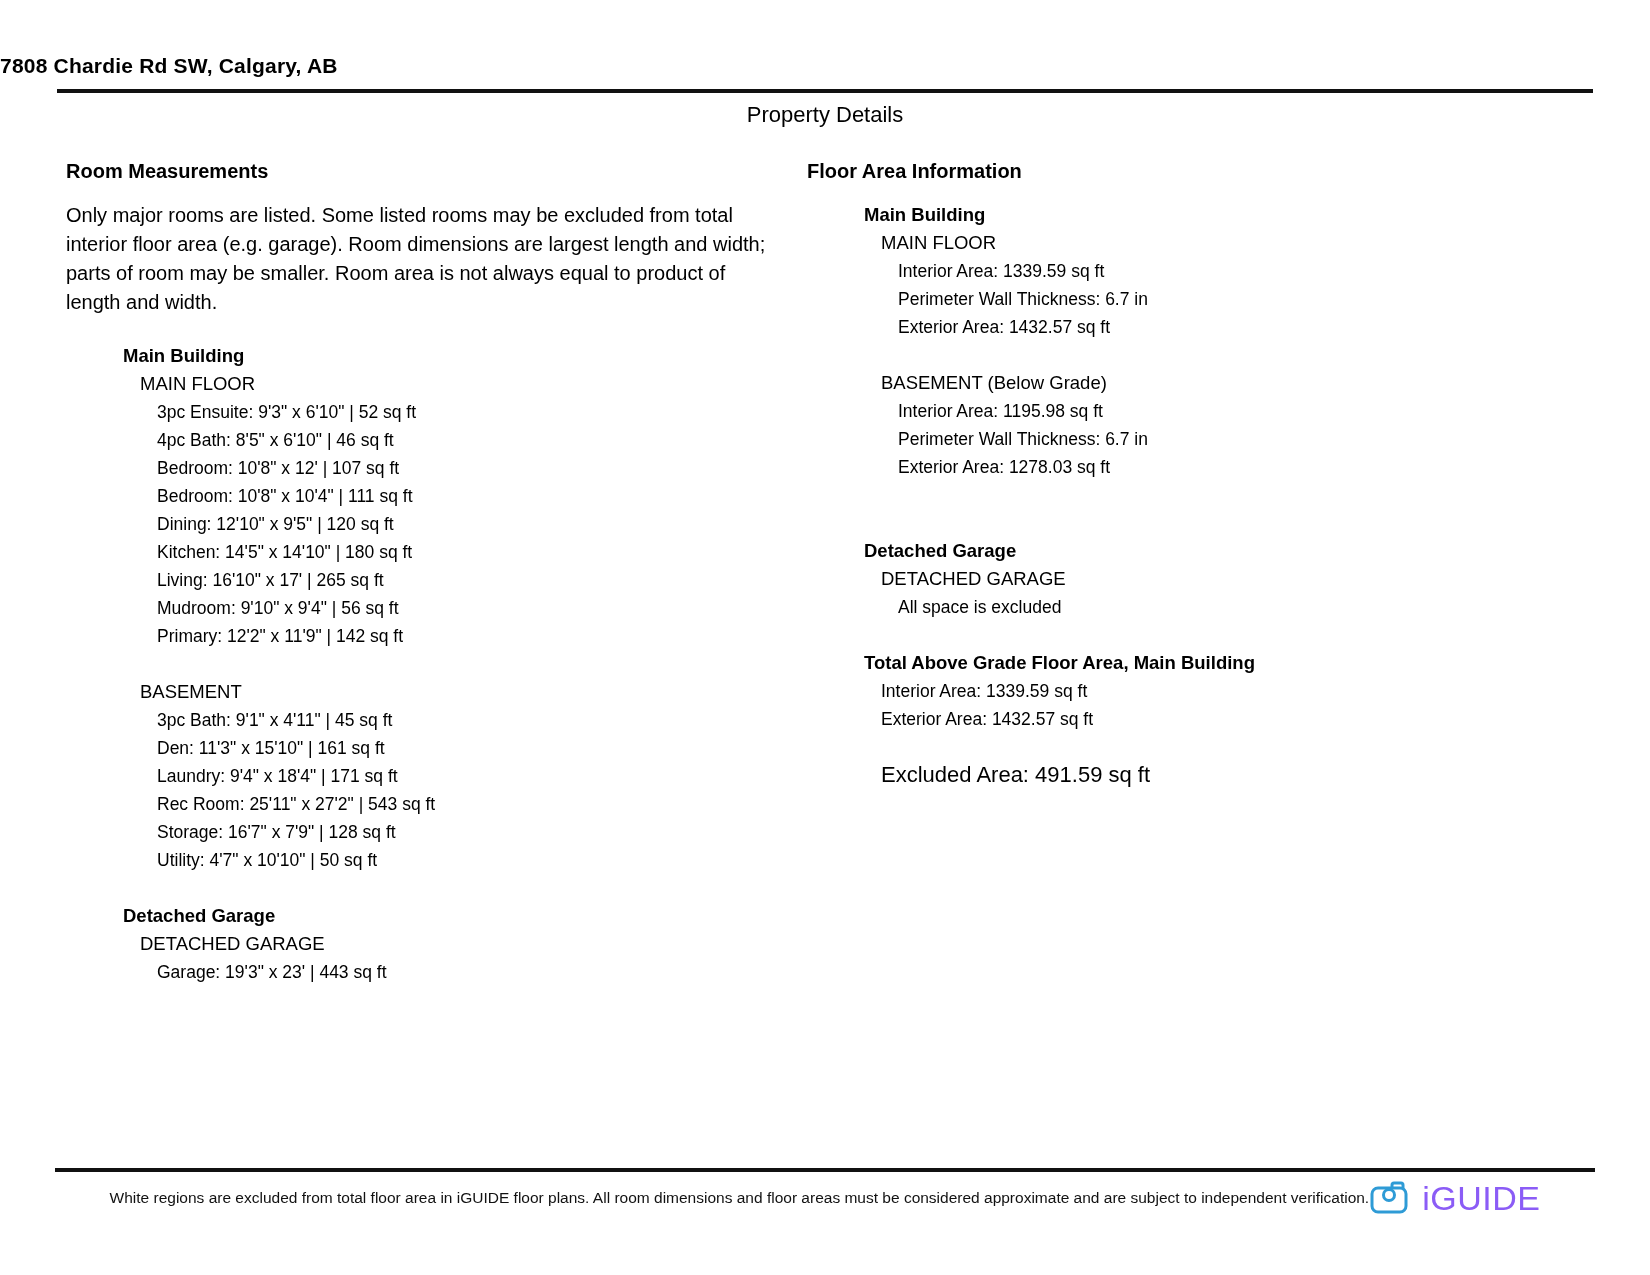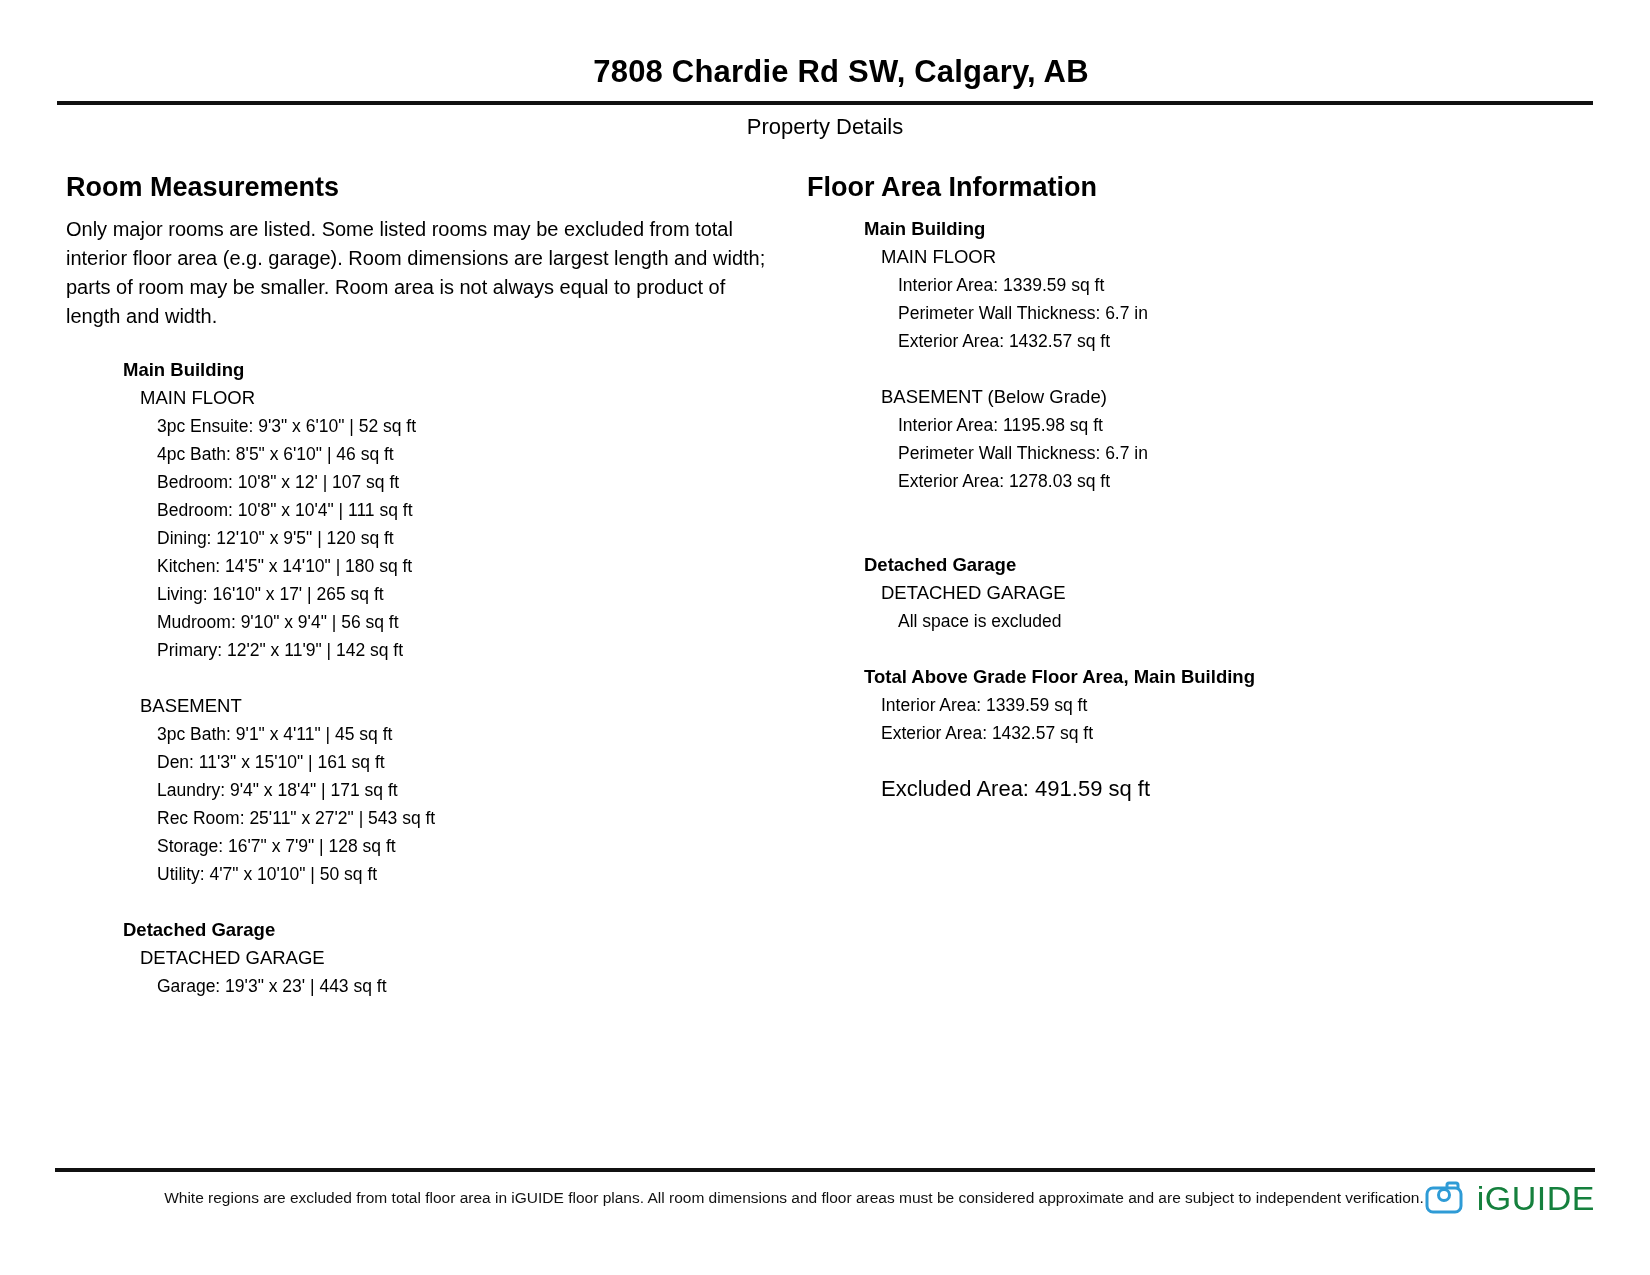--- a/index.html
+++ b/index.html
@@ -5,49 +5,47 @@
   * { margin: 0; padding: 0; box-sizing: border-box; }
   html, body { background: #ffffff; }
   body {
     width: 1650px; height: 1275px;
     position: relative;
     font-family: "Liberation Sans", sans-serif;
     color: #000;
     overflow: hidden;
   }
   .page-title {
-    text-align: center;
-    font-size: 31px;
+    font-size: 21px;
     font-weight: 700;
     padding-top: 54px;
     letter-spacing: 0.2px;
-    padding-left: 32px;
   }
   .title-rule {
     margin: 11px 57px 0 57px;
     border: none;
     border-top: 4px solid #111;
   }
   .page-subtitle {
     text-align: center;
     font-size: 22px;
     font-weight: 400;
     margin-top: 9px;
   }
   .columns {
     display: flex;
     padding: 0 66px;
     margin-top: 32px;
   }
   .col-left  { flex: 0 0 741px; }
   .col-right { flex: 1 1 auto; }
   .section-heading {
-    font-size: 27px;
+    font-size: 20px;
     font-weight: 700;
-    margin-bottom: 12px;
+    margin-bottom: 18px;
   }
   .section-desc {
     font-size: 20px;
     line-height: 29px;
     margin-bottom: 25px;
   }
   .col-left  .section-desc { width: 706px; }
   .col-right .section-desc { width: 716px; }
   .bline { height: 28px; line-height: 28px; white-space: nowrap; }
   .building-label {
@@ -65,33 +63,33 @@
   }
   .gap1 { margin-top: 28px; }
   .gap2 { margin-top: 56px; }
   .footer {
     position: absolute;
     left: 55px;
     right: 55px;
     top: 1168px;
     border-top: 4px solid #111;
     display: flex;
-    justify-content: flex-end;
+    justify-content: center;
     align-items: center;
     padding-top: 9px;
   }
   .disclaimer {
     font-size: 15.5px;
     color: #111;
   }
   .logo {
     display: flex;
     align-items: center;
     gap: 13px;
-    color: #15803d;
+    color: #8b5cf6;
     flex: 0 0 auto;
   }
   .logo-text {
     font-size: 34px;
     font-weight: 400;
     letter-spacing: 0.5px;
     line-height: 1;
   }
   .logo-icon svg { display: block; }
 </style>

